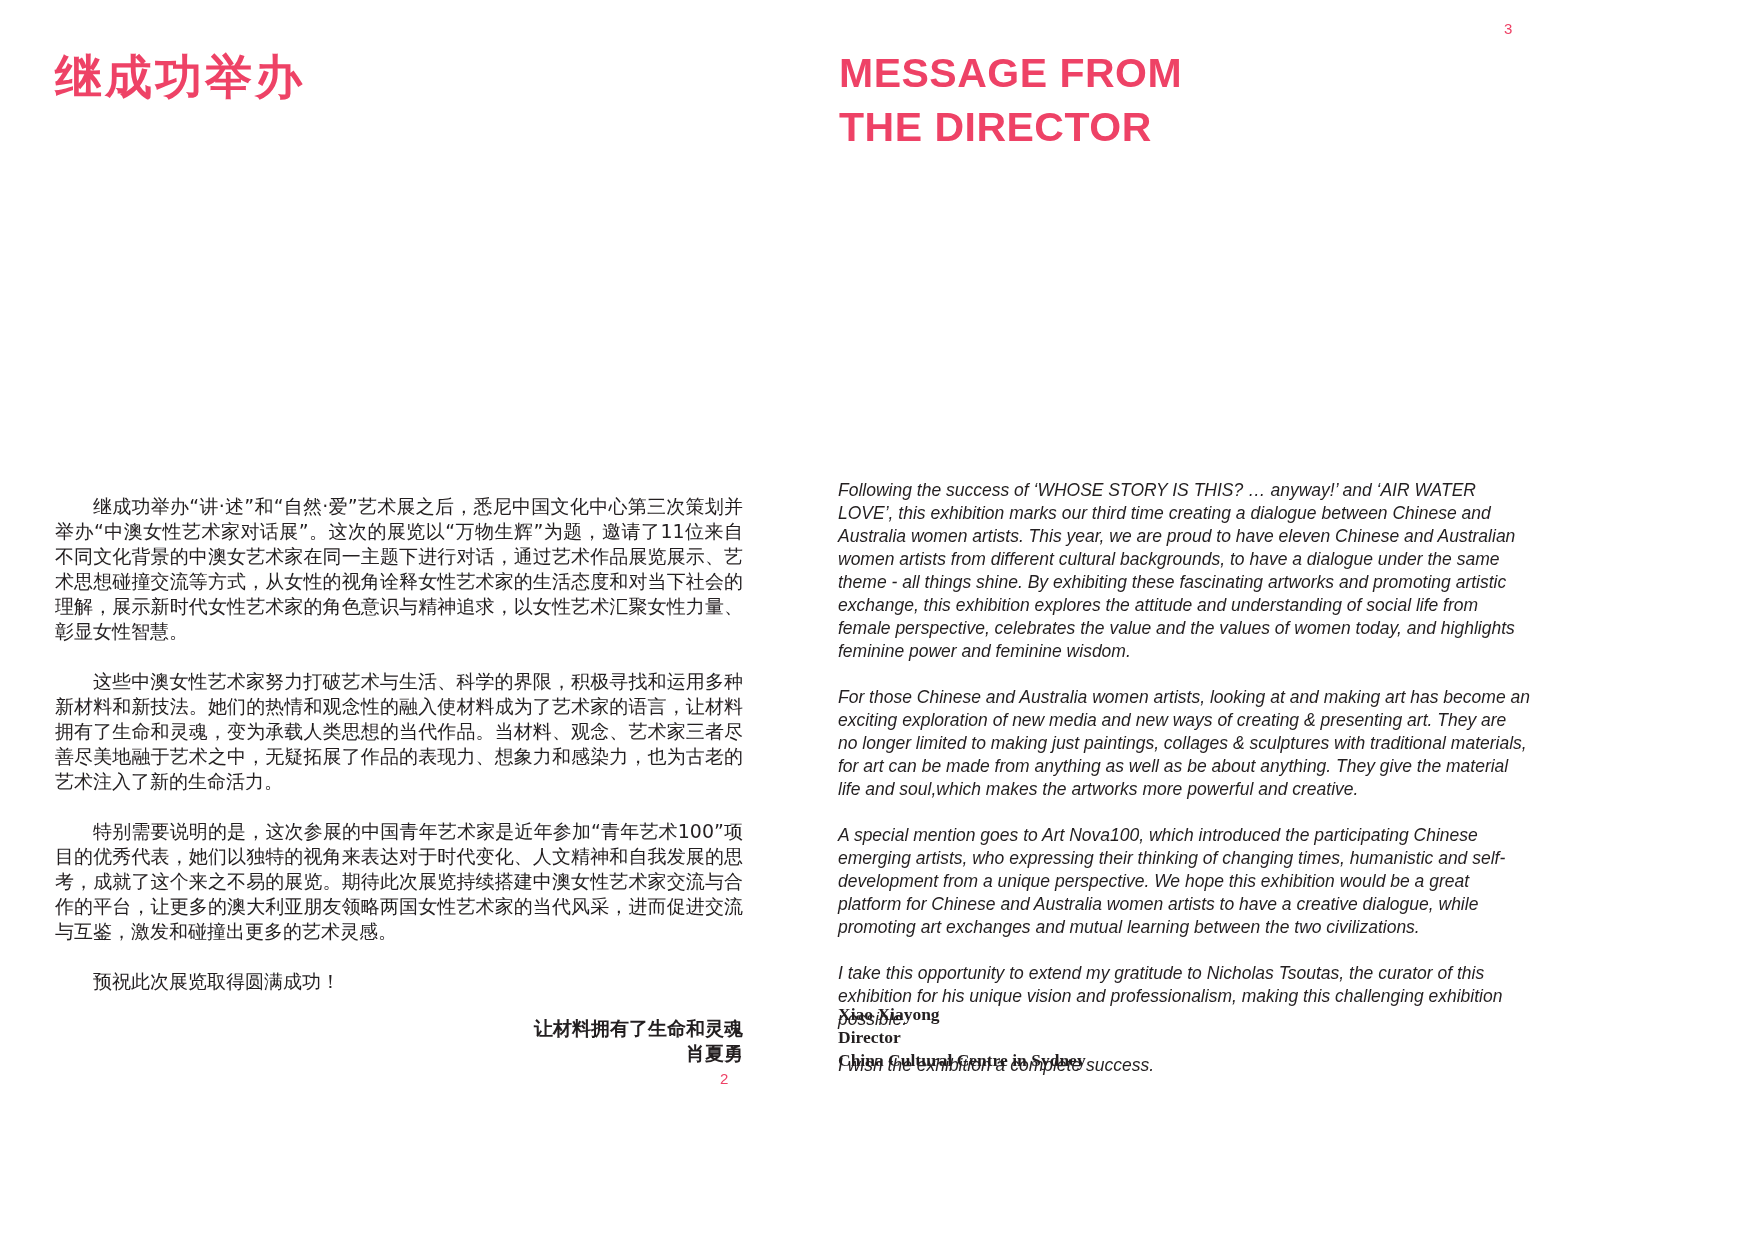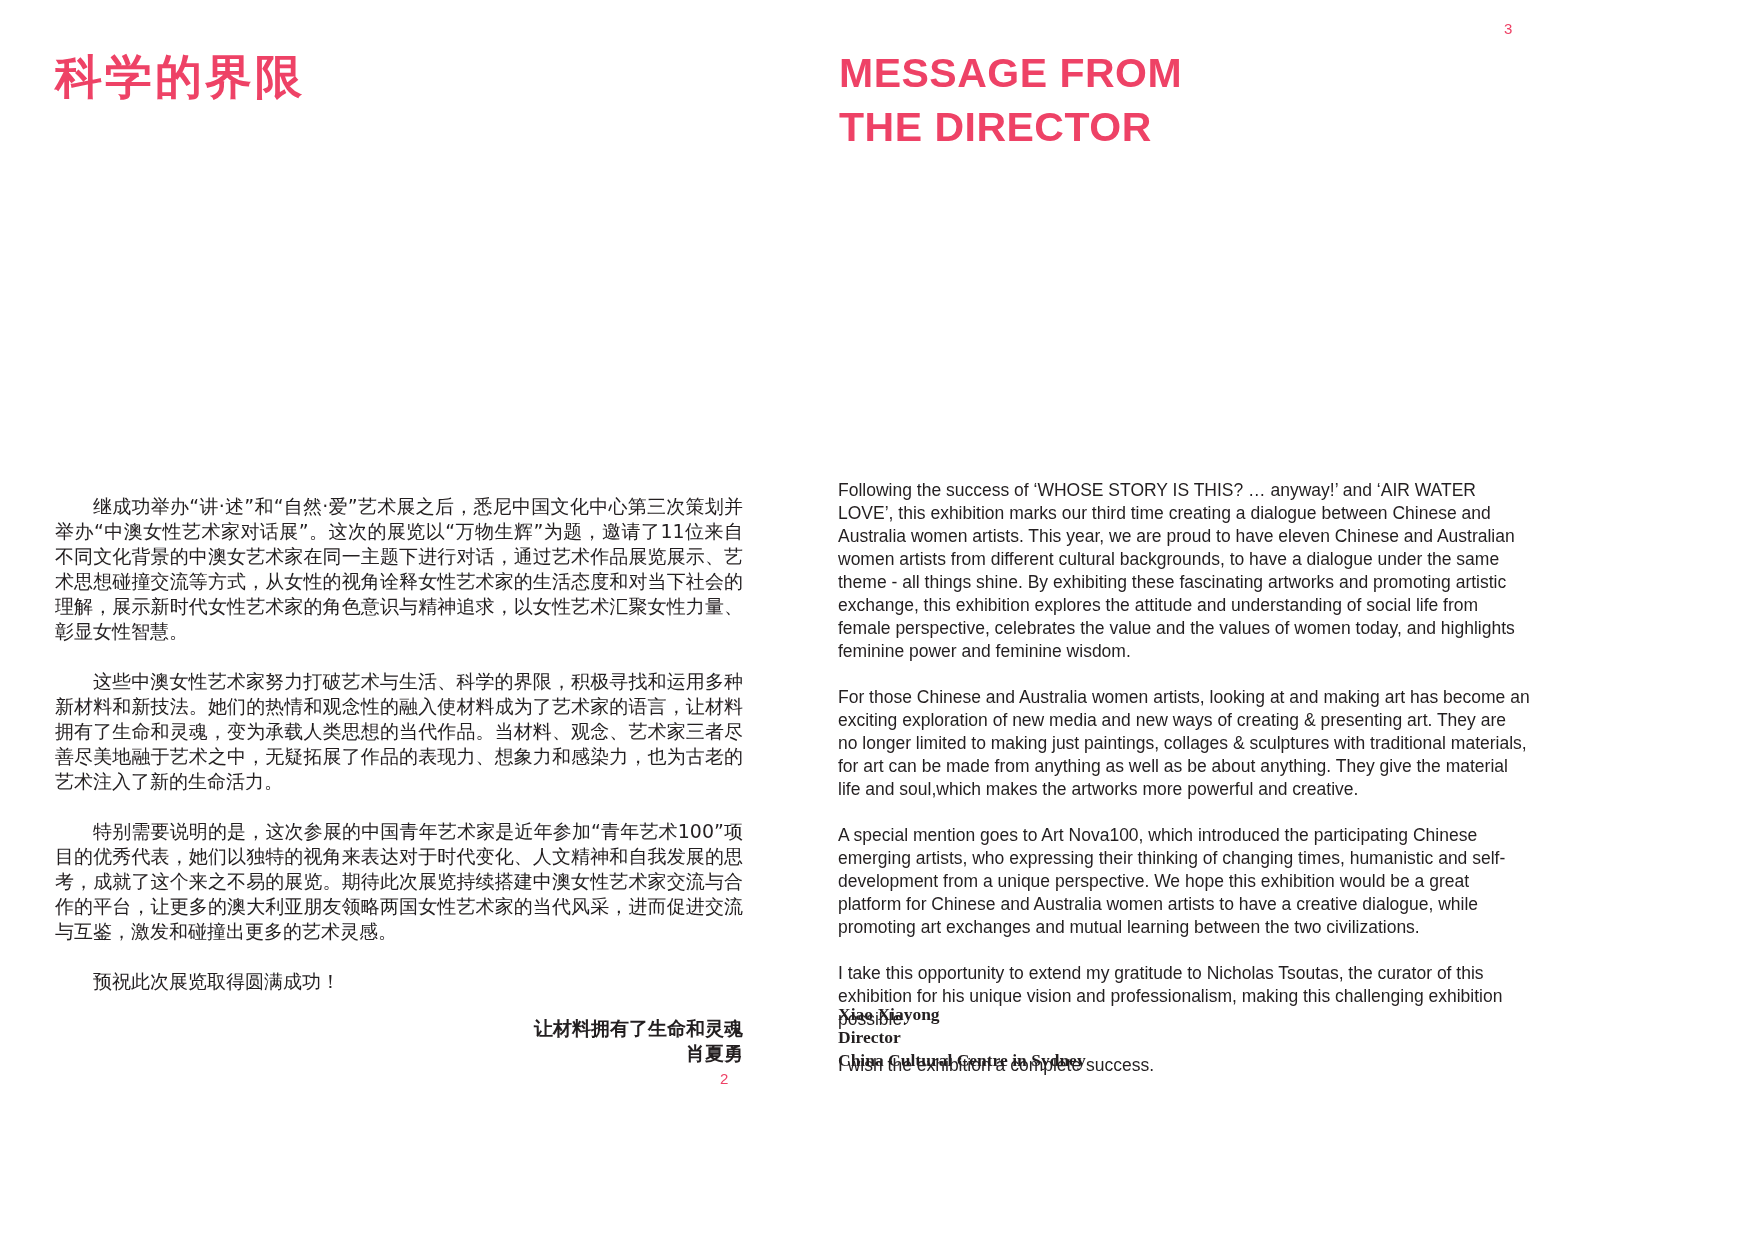--- a/index.html
+++ b/index.html
@@ -68,20 +68,21 @@
     position: absolute;
     left: 838px;
     top: 479px;
     width: 692px;
     font-size: 17.5px;
     line-height: 23px;
     font-family: "Liberation Sans", sans-serif;
   }
   .en-body p {
     margin: 0 0 23px 0;
+    font-style: italic;
   }
   .en-signature {
     position: absolute;
     left: 838px;
     top: 1003px;
     font-size: 17.5px;
     line-height: 23px;
     font-weight: bold;
     font-family: Liberation Serif, serif;
   }
@@ -94,21 +95,21 @@
   }
   .pagenum-left  { left: 720px; top: 1070px; }
   .pagenum-right { left: 1504px; top: 20px; }
 </style>
 </head>
 <body>
 
 <div id="spread" style="color: rgb(35, 31, 32);">
 
   <div>
-    <div class="cn-title">科学的界限</div>
+    <div class="cn-title">继成功举办</div>
 
     <div class="cn-body">
       <p>继成功举办“讲·述”和“自然·爱”艺术展之后，悉尼中国文化中心第三次策划并举办“中澳女性艺术家对话展”。这次的展览以“万物生辉”为题，邀请了11位来自不同文化背景的中澳女艺术家在同一主题下进行对话，通过艺术作品展览展示、艺术思想碰撞交流等方式，从女性的视角诠释女性艺术家的生活态度和对当下社会的理解，展示新时代女性艺术家的角色意识与精神追求，以女性艺术汇聚女性力量、彰显女性智慧。</p>
       <p>这些中澳女性艺术家努力打破艺术与生活、科学的界限，积极寻找和运用多种新材料和新技法。她们的热情和观念性的融入使材料成为了艺术家的语言，让材料拥有了生命和灵魂，变为承载人类思想的当代作品。当材料、观念、艺术家三者尽善尽美地融于艺术之中，无疑拓展了作品的表现力、想象力和感染力，也为古老的艺术注入了新的生命活力。</p>
       <p>特别需要说明的是，这次参展的中国青年艺术家是近年参加“青年艺术100”项目的优秀代表，她们以独特的视角来表达对于时代变化、人文精神和自我发展的思考，成就了这个来之不易的展览。期待此次展览持续搭建中澳女性艺术家交流与合作的平台，让更多的澳大利亚朋友领略两国女性艺术家的当代风采，进而促进交流与互鉴，激发和碰撞出更多的艺术灵感。</p>
       <p>预祝此次展览取得圆满成功！</p>
     </div>
 
     <div class="cn-signature">
       <div>让材料拥有了生命和灵魂</div>

